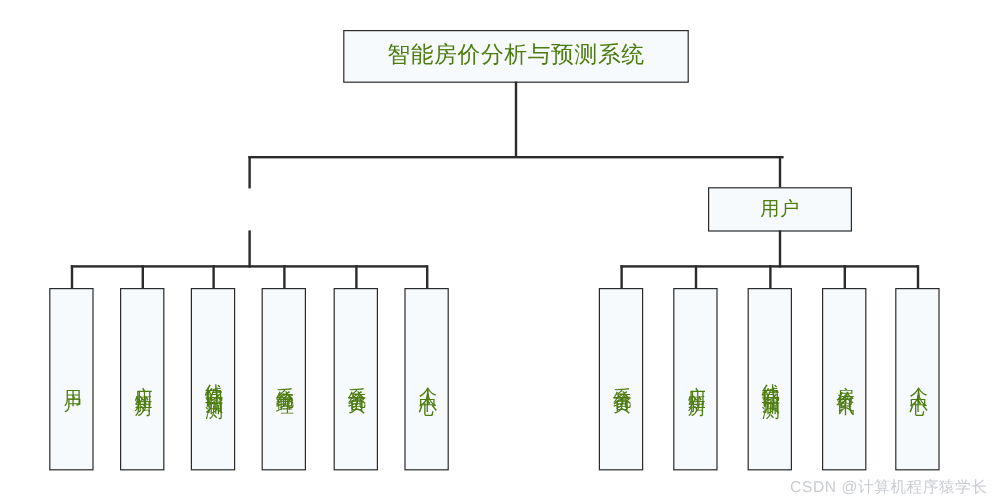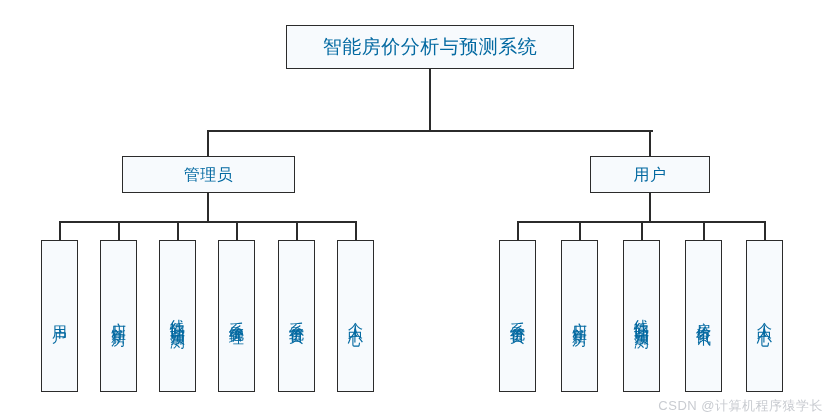--- a/index.html
+++ b/index.html
@@ -22,21 +22,21 @@
 
   
   .node {
     position: absolute;
     box-sizing: border-box;
     background: #f7fafd;
     border: 1.6px solid #2b2b2b;
     display: flex;
     align-items: center;
     justify-content: center;
-    color: #0369a1;
+    color: #4d7c0f;
     line-height: 1.08;
     letter-spacing: 0.5px;
   }
 
   .node-root {
     left: 286px;
     top: 25px;
     width: 288px;
     height: 44px;
     font-size: 19px;
@@ -113,21 +113,20 @@
 
 <div id="diagram-root">
 
   <div class="node node-root">智能房价分析与预测系统</div>
 
   <div class="line line-v trunk-root"></div>
   <div class="line line-h bus-root"></div>
   <div class="line line-v drop-admin"></div>
   <div class="line line-v drop-user"></div>
 
-  <div class="node node-branch admin">管理员</div>
 
   <div class="node node-branch user">用户</div>
 
   <div class="line line-v trunk-admin"></div>
   <div class="line line-h bus-admin"></div>
   <div class="line line-v trunk-user"></div>
   <div class="line line-h bus-user"></div>
 
   <div class="line line-v drop-leaf" style="left:59px"></div>
   <div class="line line-v drop-leaf" style="left:118px"></div>

